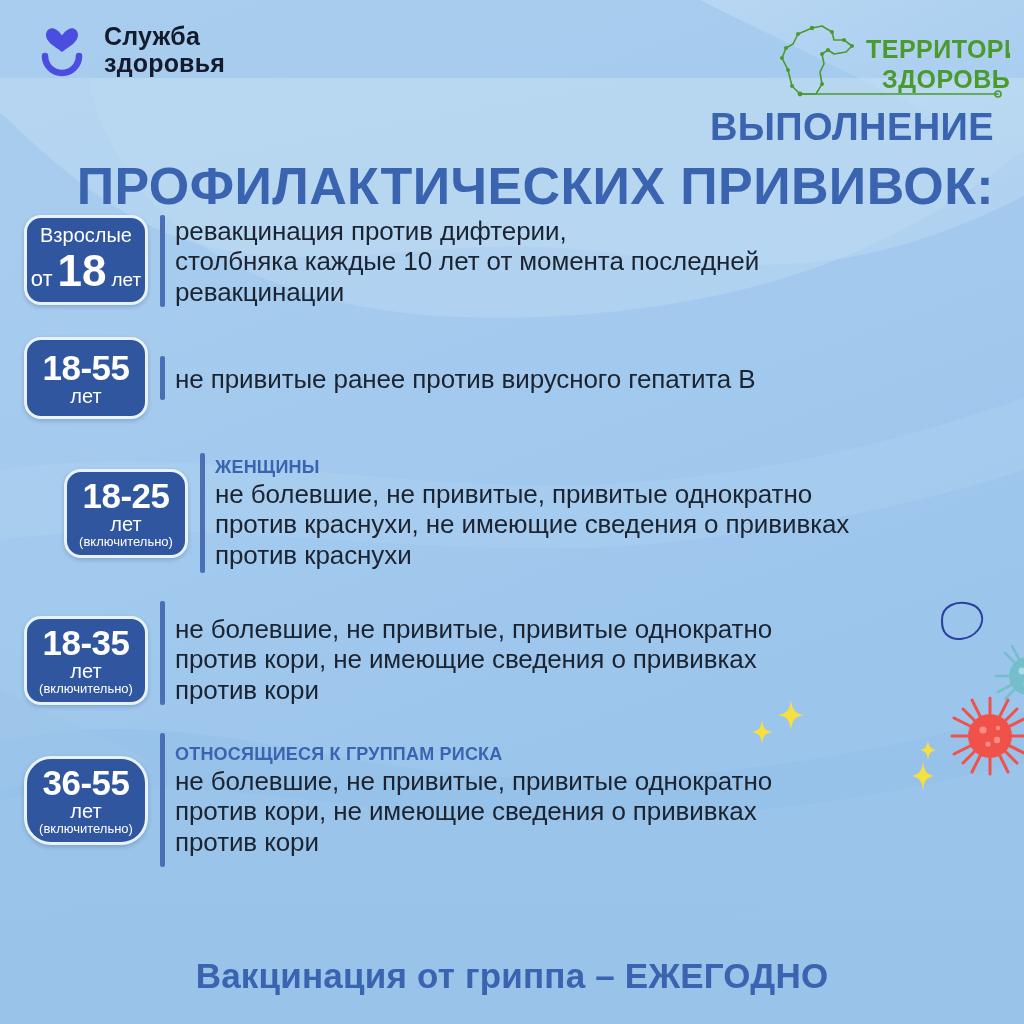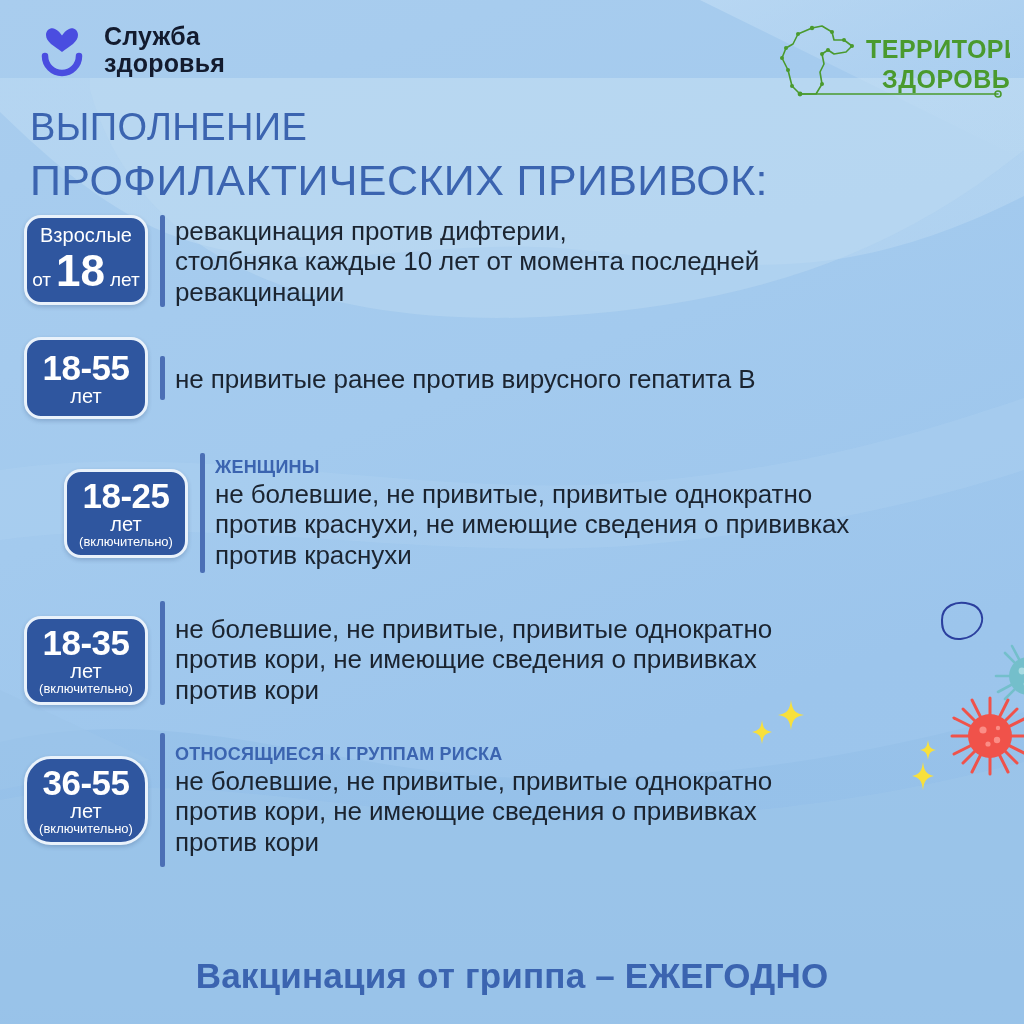--- a/index.html
+++ b/index.html
@@ -32,32 +32,32 @@
   .brand-text span{display:block;}
 
   .region-logo{
     position:absolute;right:14px;top:14px;
     width:250px;height:96px;
   }
   .region-logo svg{display:block;}
 
   
   .title{
-    position:absolute;left:0;right:17px;top:102px;
-    text-align:left;
+    position:absolute;left:0;right:0;top:102px;
+    text-align:right;
     color:#3b64b0;
-    font-weight:normal;
+    font-weight:bold;
     font-size:38px;
     line-height:1.32;
     letter-spacing:0.4px;
     padding:0 30px;
     box-sizing:border-box;
   }
   .title .l1{display:block;}
-  .title .l2{display:block;font-size:43px;}
+  .title .l2{display:block;font-size:52px;}
 
   
   .rows{
     position:absolute;left:0;right:0;top:215px;
   }
   .row{
     display:flex;
     align-items:flex-start;
     padding:0 14px 0 24px;
     box-sizing:border-box;
@@ -81,21 +81,21 @@
   }
   .badge .big{
     font-size:35px;font-weight:bold;line-height:1;
     letter-spacing:-0.5px;
   }
   .badge .mid{font-size:20px;line-height:1.05;margin-top:1px;}
   .badge .tiny{font-size:13px;line-height:1.1;margin-top:0px;}
   .badge .inline-row{
     display:flex;align-items:baseline;justify-content:center;gap:5px;
   }
-  .badge .inline-row .pre{font-size:19px;}
+  .badge .inline-row .pre{font-size:22px;}
   .badge .inline-row .num{font-size:44px;font-weight:bold;}
   .badge .inline-row .post{font-size:19px;}
 
   .divider{
     flex:0 0 auto;
     width:5px;
     background:#4b6fb5;
     align-self:stretch;
     margin:0 10px 0 12px;
     border-radius:2px;

